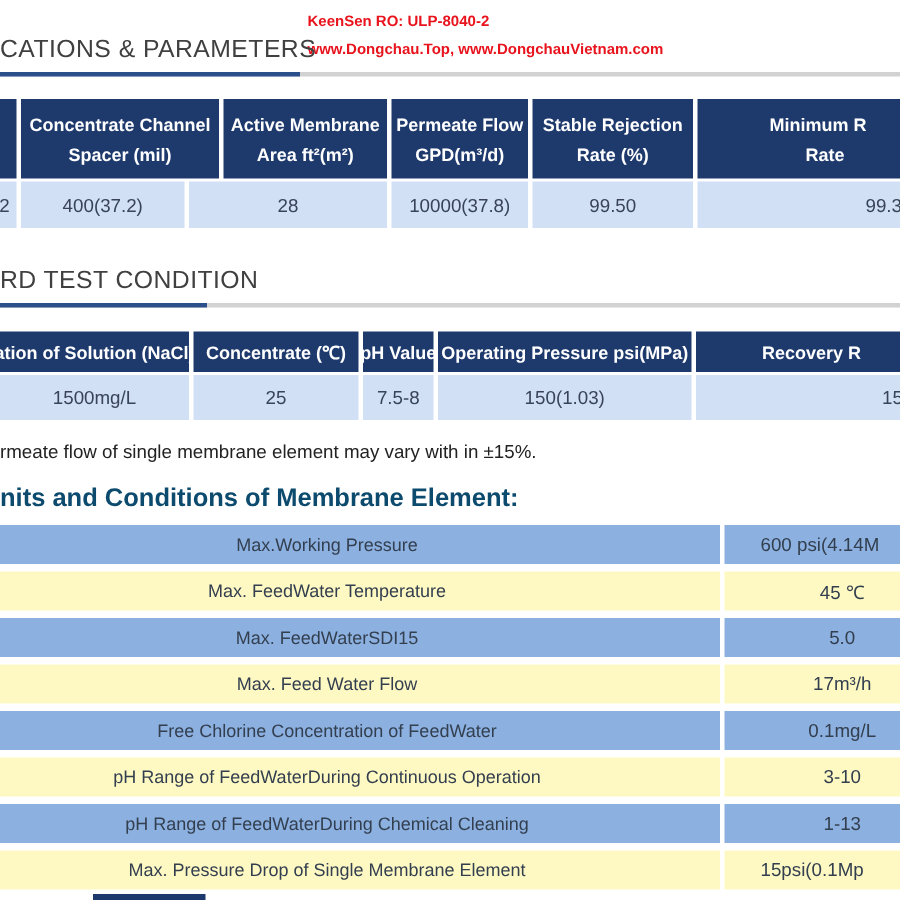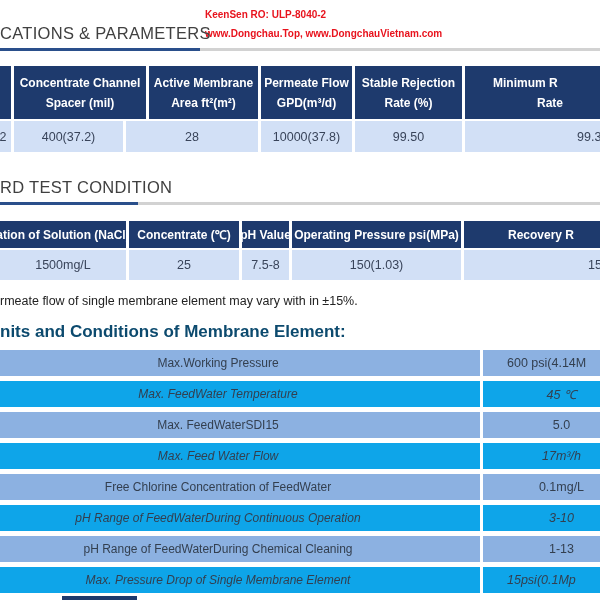--- a/index.html
+++ b/index.html
@@ -35,21 +35,21 @@
   .tbl1{top:66px;}
   .tbl1 .hrow{height:53px;}
   .tbl1 .drow{height:31px;}
   .w0{width:11px;overflow:hidden;}
   .w1{width:109px;}
   .w2{width:132px;}
   .w3{width:91px;}
   .w4{width:107px;}
   .w5{width:150px;}
   .th.w5{align-items:flex-start;text-align:left;}
-  .pad48{padding-left:28px;}
+  .pad48{padding-left:48px;}
   .pad67{padding-left:72px;}
   .td.w5{justify-content:flex-start;padding-left:112px;box-sizing:border-box;}
   .frag{margin-left:-5px;}
 
   
   .tbl2{top:221px;}
   .tbl2 .hrow{height:27px;}
   .tbl2 .drow{height:30px;}
   .s1{width:126px;}
   .s2{width:110px;}
@@ -62,21 +62,21 @@
 
   
   .tbl3{top:350px;row-gap:5px;}
   .lim-row{display:flex;column-gap:3px;height:26px;}
   .lim-label{width:480px;display:flex;align-items:center;justify-content:center;
              box-sizing:border-box;padding-right:44px;font-size:12px;color:#333f4f;}
   .lim-value{width:157px;display:flex;align-items:center;justify-content:center;
              font-size:12.5px;color:#333f4f;white-space:nowrap;box-sizing:border-box;}
   .lim-value.clip{justify-content:flex-start;padding-left:24px;}
   .bg-med{background:#8cb1e1;}
-  .bg-pale{background:#0ea5e9;font-style:italic;}
+  .bg-pale{background:#fef9c3;}
 
   
   .note{position:absolute;left:0;top:294px;font-size:12.5px;color:#222;white-space:nowrap;}
   .limits-heading{position:absolute;left:0;top:322px;font-size:17px;font-weight:bold;color:#0c4a6e;white-space:nowrap;}
 
   
   .next-partial{position:absolute;left:62px;top:596px;width:75px;height:4px;background:#1e3a6d;}
 </style>
 </head>
 <body>

